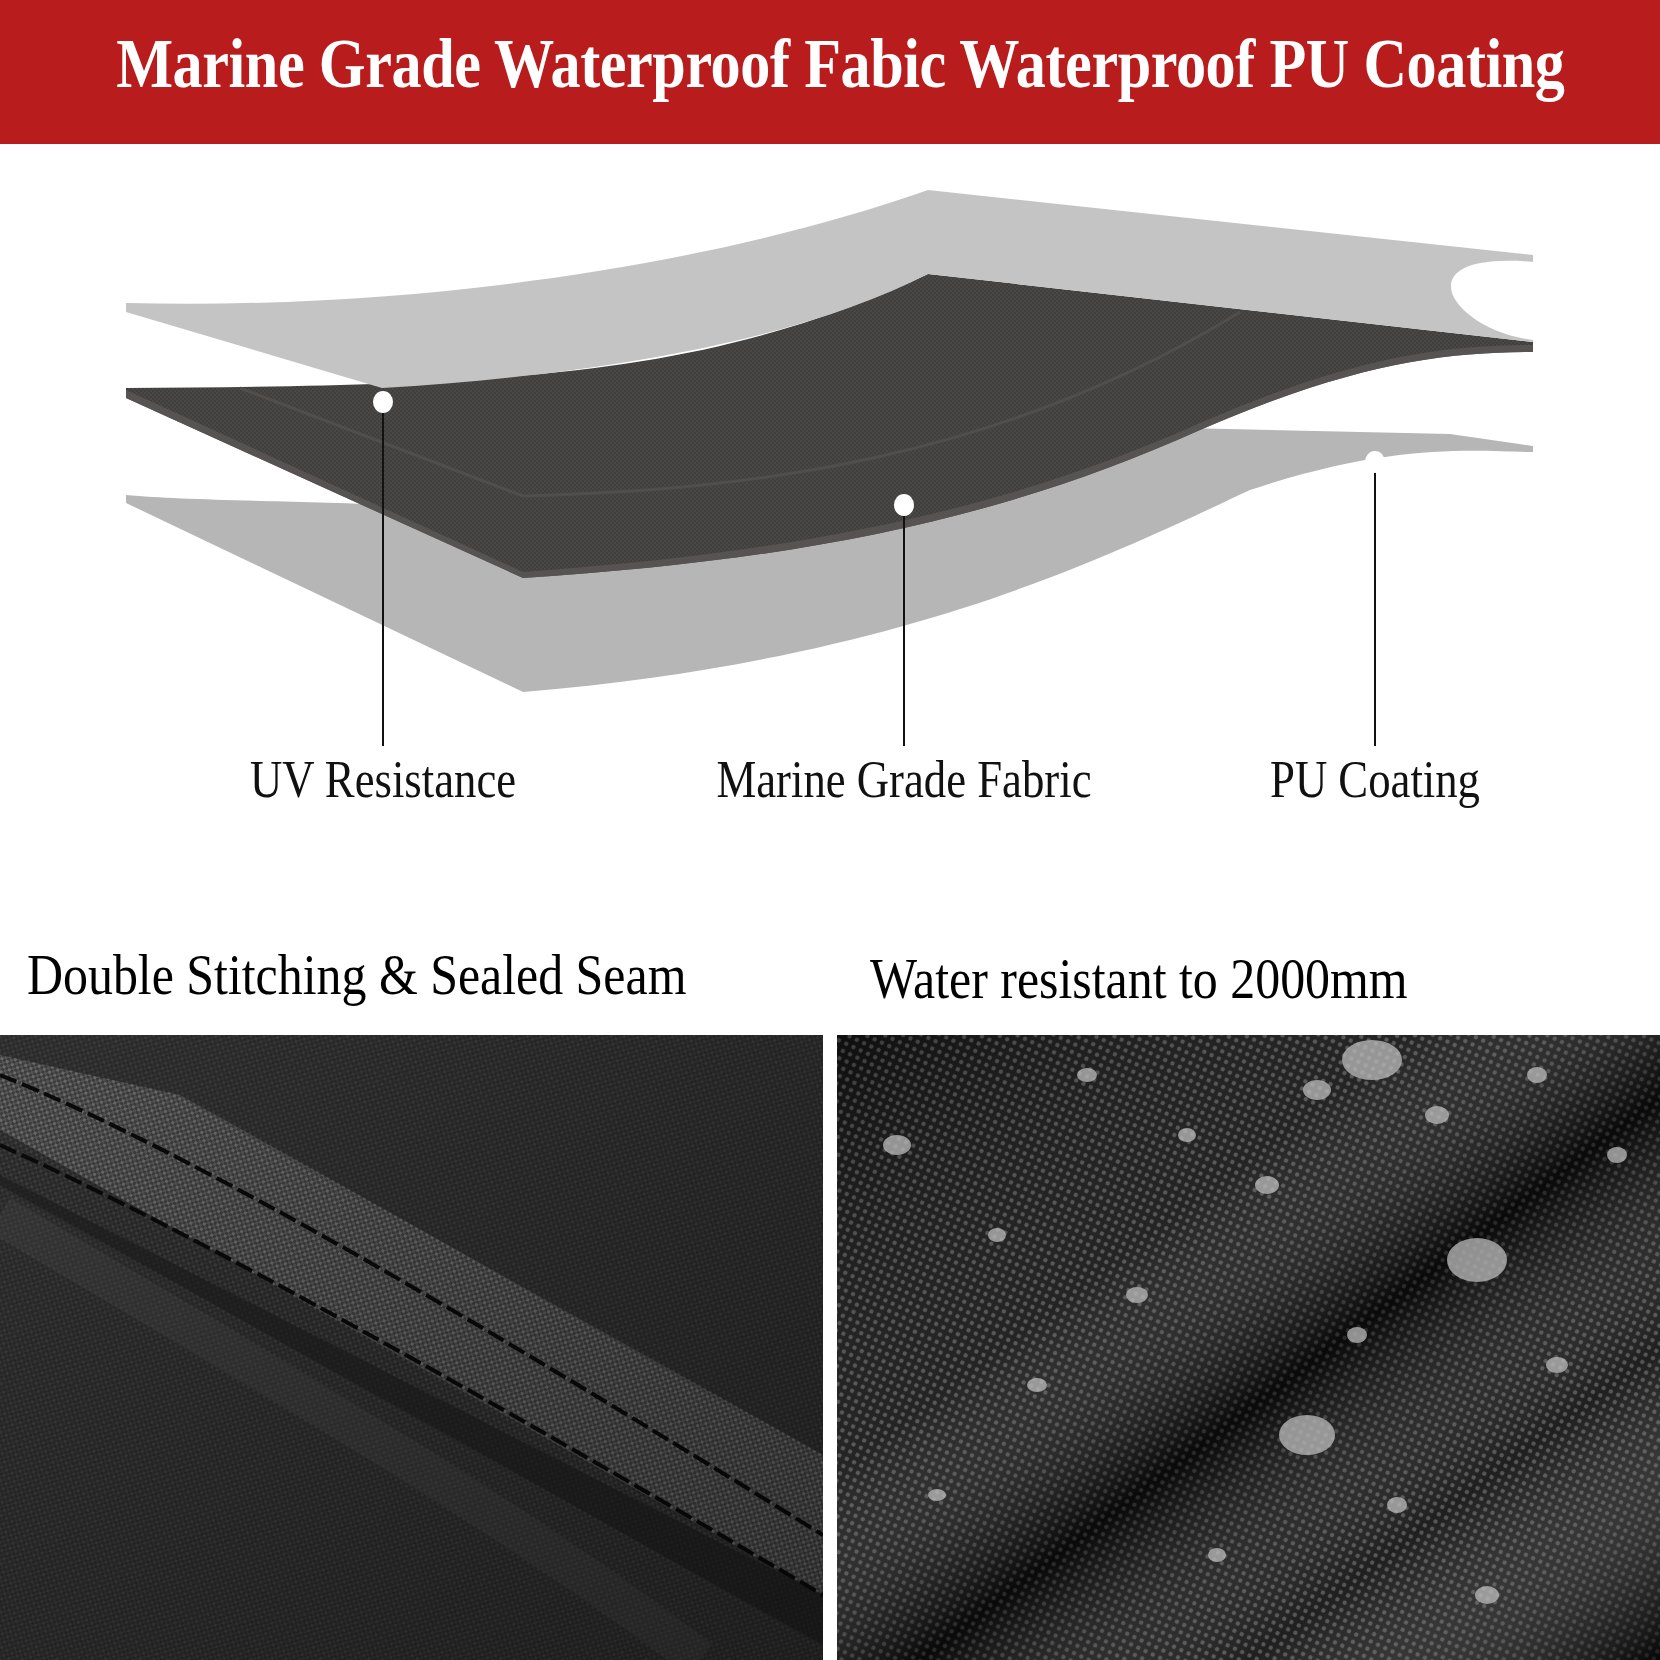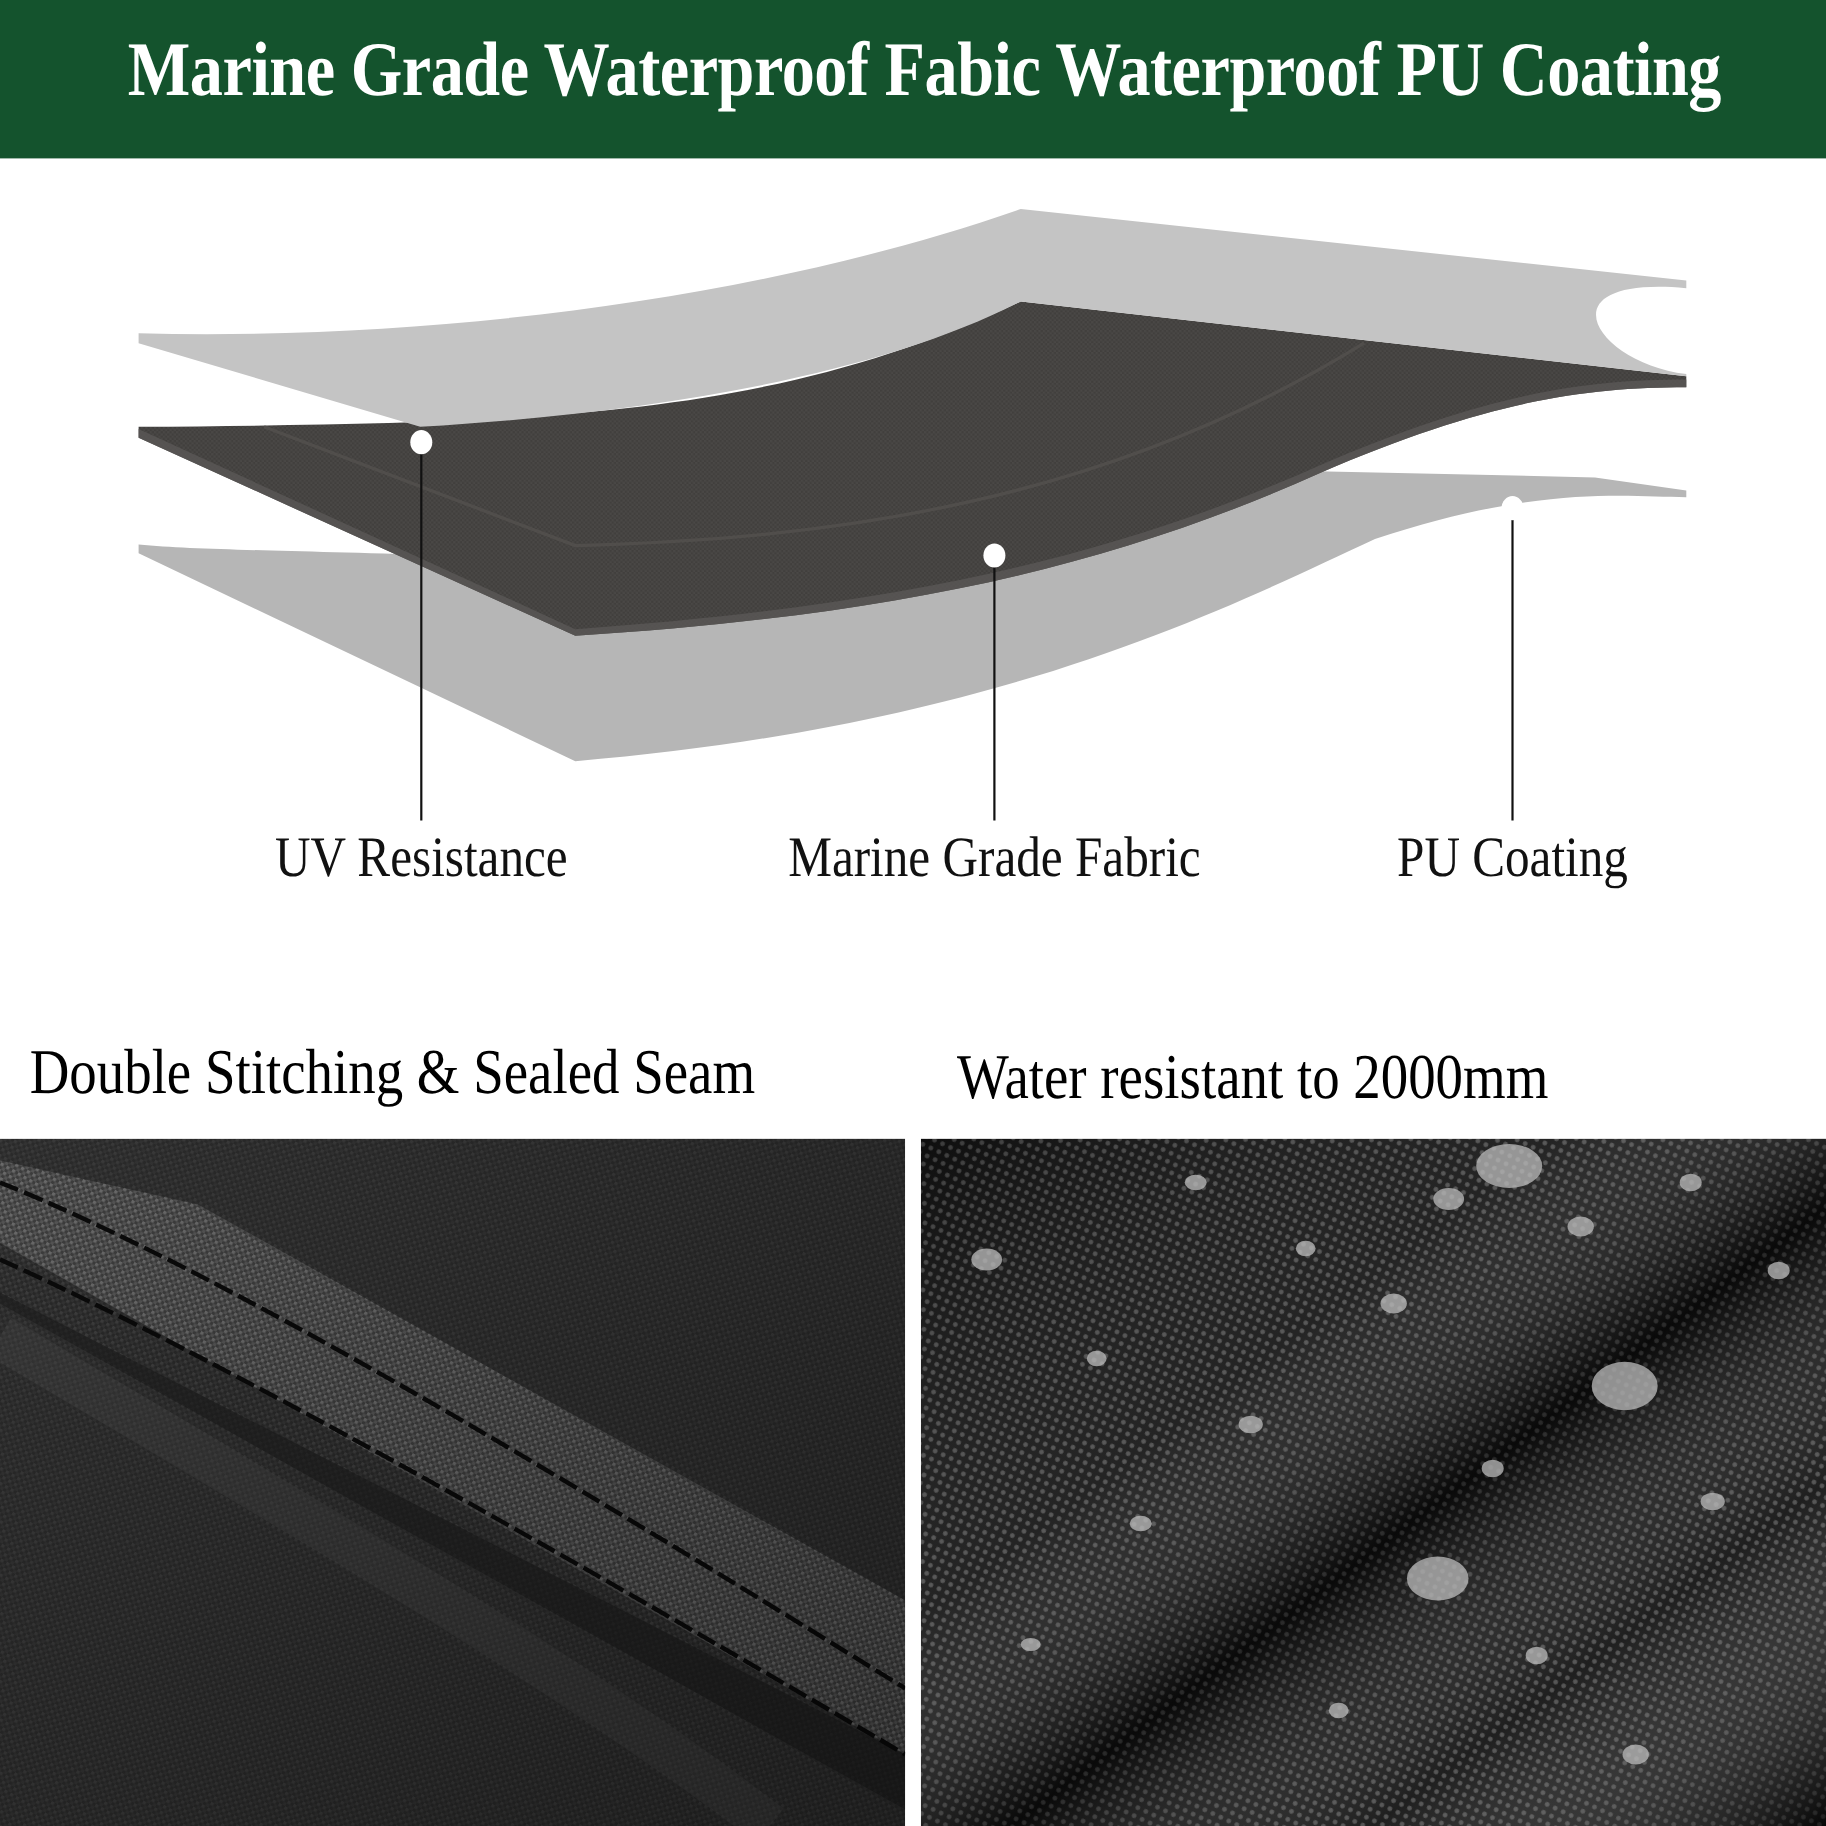--- a/index.html
+++ b/index.html
@@ -12,21 +12,21 @@
   .diagram { position:absolute; left:0; top:144px; width:1660px; height:720px; }
   .layer-label { position:absolute; top:748px; font-size:52px; line-height:64px; color:#111;
                  white-space:nowrap; transform:translateX(-50%) scaleX(0.86); }
   .section-heading { position:absolute; top:940px; font-size:58px; line-height:70px; color:#000;
                      white-space:nowrap; transform-origin:left center; transform:scaleX(0.86); }
   .photo { position:absolute; top:1035px; height:625px; overflow:hidden; }
 </style>
 </head>
 <body>
 
-<div class="banner" style="background:#14532d;">
+<div class="banner" style="background:#b91c1c;">
   <div class="banner-title">Marine Grade Waterproof Fabic Waterproof PU Coating</div>
 </div>
 
 <svg class="diagram" viewBox="0 144 1660 720" width="1660" height="720" xmlns="http://www.w3.org/2000/svg">
   <defs>
     <pattern id="weave" width="4" height="4" patternUnits="userSpaceOnUse">
       <rect width="4" height="4" fill="#413f3d"></rect>
       <rect width="2" height="2" fill="#4a4846"></rect>
       <rect x="2" y="2" width="2" height="2" fill="#4a4846"></rect>
     </pattern>

